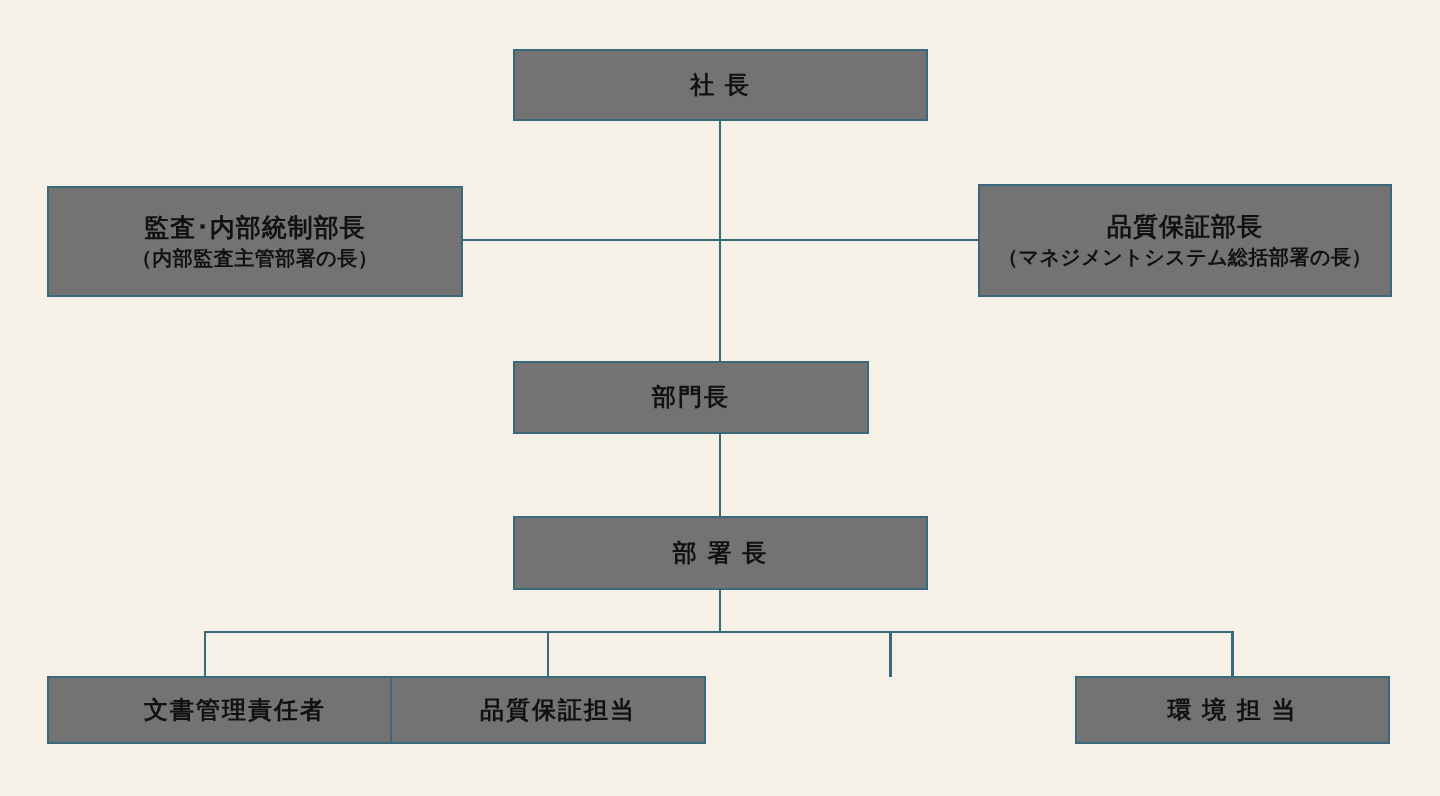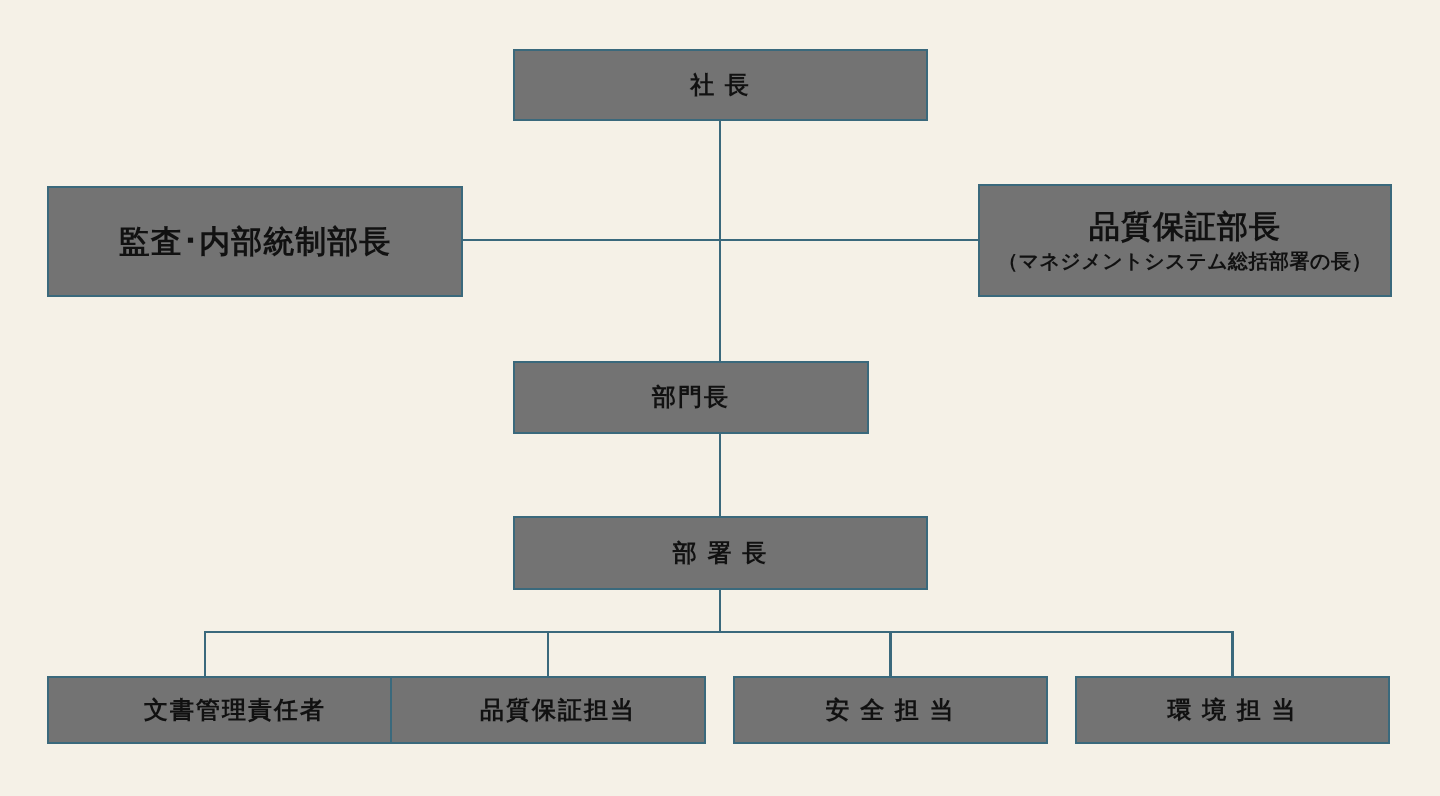--- a/index.html
+++ b/index.html
@@ -30,21 +30,21 @@
     justify-content: center;
     text-align: center;
   }
   .node .label {
     font-size: 24px;
     font-weight: bold;
     letter-spacing: 2px;
     line-height: 1.2;
   }
   .node .title {
-    font-size: 31px;
+    font-size: 25px;
     font-weight: bold;
     letter-spacing: 1px;
     line-height: 1.35;
   }
   .node .subtitle {
     font-size: 20px;
     font-weight: bold;
     letter-spacing: 0.5px;
     line-height: 1.4;
   }
@@ -69,20 +69,21 @@
   <div class="line v" style="left:546.75px; top:630.75px; height:46px;"></div>
   <div class="line v" style="left:889.25px; top:630.75px; height:46px;"></div>
   <div class="line v" style="left:1231.25px; top:630.75px; height:46px;"></div>
 
   <div class="node" style="left:513px; top:49px; width:415px; height:72px;">
     <div class="label">社 長</div>
   </div>
 
   <div class="node" style="left:47px; top:186px; width:416px; height:111px;">
     <div class="title">監査･内部統制部長</div>
+    <div class="subtitle">（内部監査主管部署の長）</div>
   </div>
 
   <div class="node" style="left:978px; top:184px; width:414px; height:113px;">
     <div class="title">品質保証部長</div>
     <div class="subtitle">（マネジメントシステム総括部署の長）</div>
   </div>
 
   <div class="node" style="left:513px; top:361px; width:356px; height:73px;">
     <div class="label">部門長</div>
   </div>
@@ -92,21 +93,18 @@
   </div>
 
   <div class="node" style="left:47px; top:676px; width:376px; height:68px;">
     <div class="label">文書管理責任者</div>
   </div>
 
   <div class="node" style="left:390px; top:676px; width:316px; height:68px;padding-left:20px;">
     <div class="label">品質保証担当</div>
   </div>
 
-  <div class="node" style="left:733px; top:676px; width:315px; height:68px;">
-    <div class="label">安 全 担 当</div>
-  </div>
 
   <div class="node" style="left:1075px; top:676px; width:315px; height:68px;">
     <div class="label">環 境 担 当</div>
   </div>
 
 </div>
 
 </body></html>

